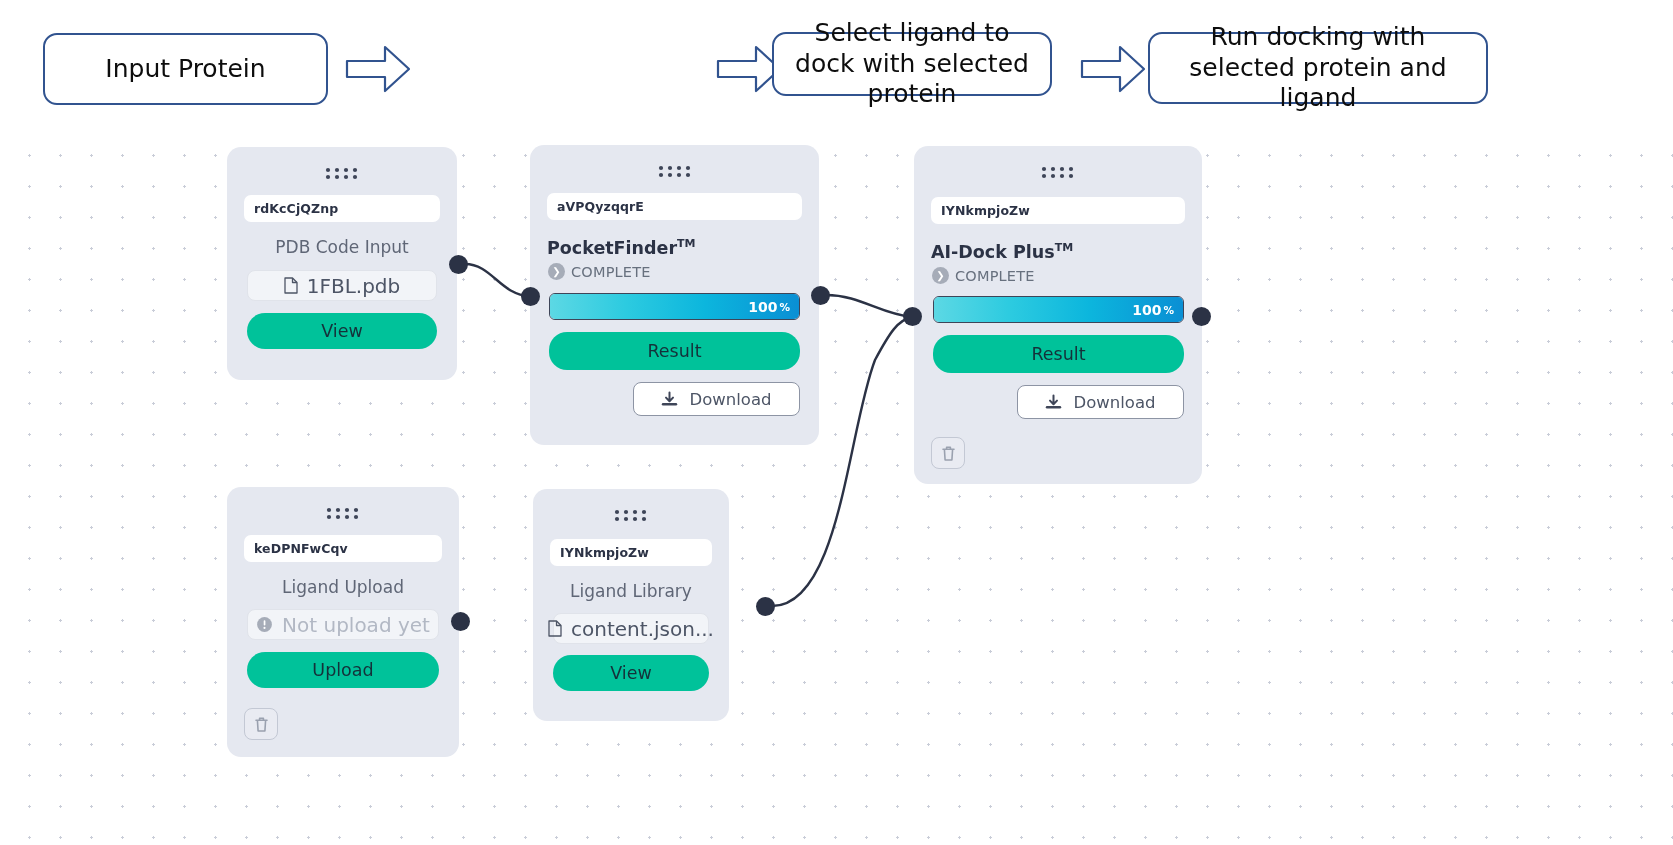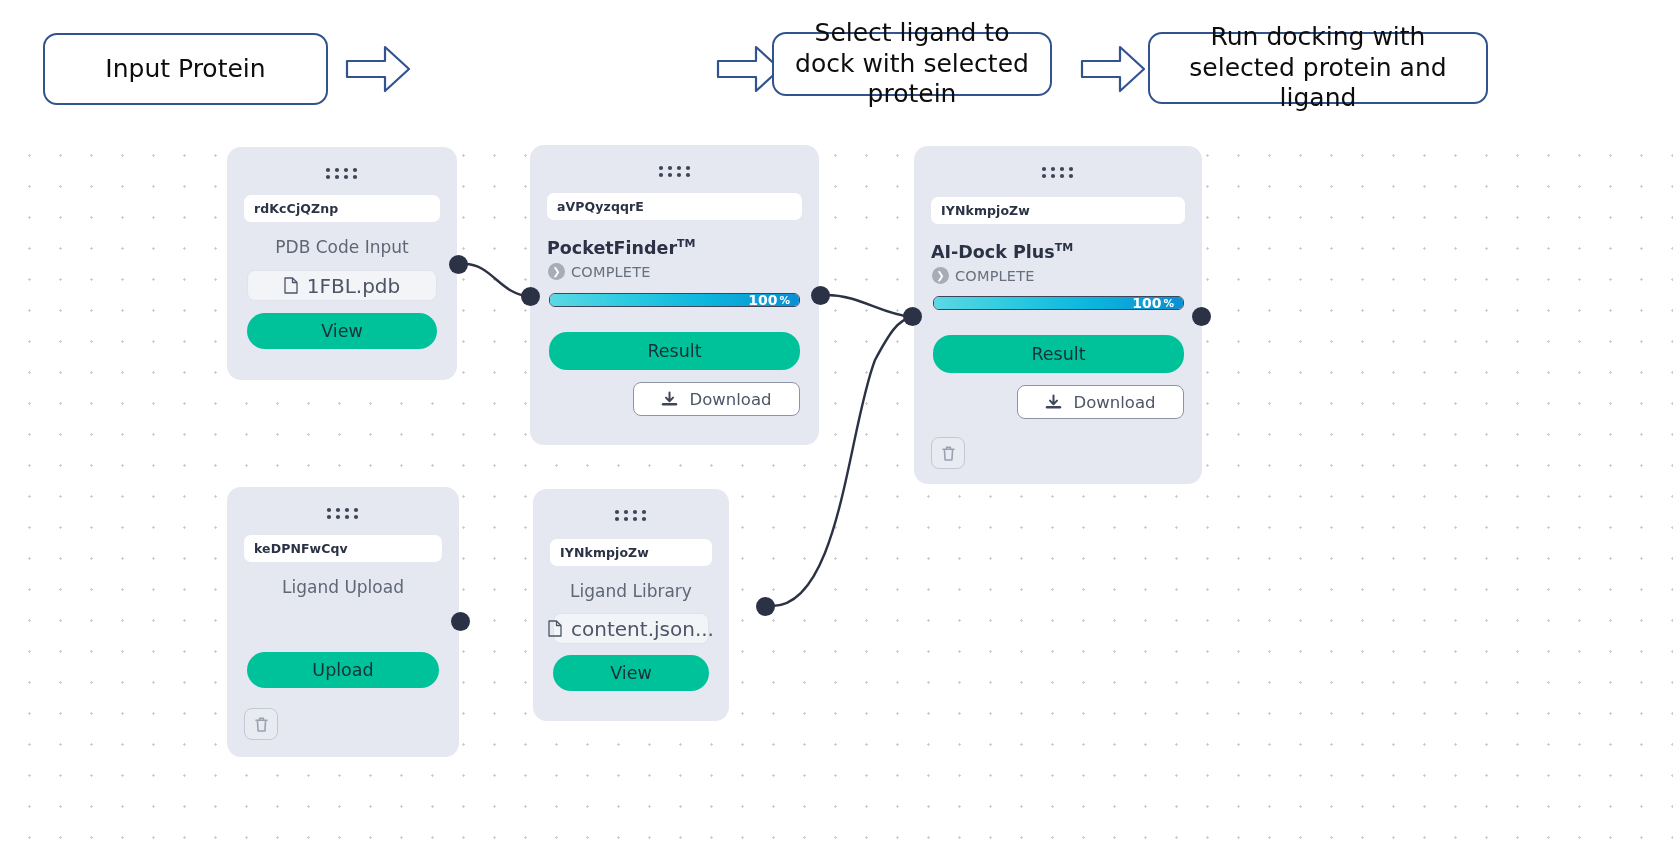--- a/index.html
+++ b/index.html
@@ -192,21 +192,21 @@
     border: 1.3px solid #c3c8d4;
     border-radius: 8px;
     display: flex;
     align-items: center;
     justify-content: center;
     cursor: pointer;
   }
 
   .progress {
     position: absolute;
-    height: 14px;
+    height: 27px;
     border: 1.6px solid #3e4558;
     border-radius: 6px;
     overflow: hidden;
     background: #d8dbe4;
   }
   .progress-fill {
     height: 100%;
     background: linear-gradient(90deg, #5cd8e4 0%, #2dcbe0 30%, #0cb6dd 62%, #0a8fd4 100%);
     display: flex;
     align-items: center;
@@ -424,20 +424,28 @@
             <circle cx="30" cy="11" r="2.1"></circle>
         </g>
       </svg>
     </div>
     <div class="node-id" style="top:48px;">
       <span>keDPNFwCqv</span>
     </div>
     <div class="node-title" style="top:90px;">
       <span>Ligand Upload</span>
     </div>
+    <div class="file-chip muted" style="top:122px;">
+      <svg width="17" height="17" viewBox="0 0 17 17">
+        <circle cx="8.5" cy="8.5" r="7.4" fill="#a6acb8"></circle>
+        <rect x="7.7" y="4.2" width="1.7" height="5.3" rx="0.8" fill="#ffffff"></rect>
+        <circle cx="8.5" cy="11.9" r="1.05" fill="#ffffff"></circle>
+      </svg>
+      <span>Not upload yet</span>
+    </div>
     <button class="btn-primary" style="top:165px;">
       <span>Upload</span>
     </button>
     <button class="btn-trash" style="left:17px; top:221px;">
       <svg width="15" height="17" viewBox="0 0 15 17">
         <path d="M2 4.3 H13 M5.6 4.3 V2.3 H9.4 V4.3 M3.4 4.3 L4.1 15 H10.9 L11.6 4.3" fill="none" stroke="#9aa1af" stroke-width="1.6" stroke-linejoin="round" stroke-linecap="round"></path>
       </svg>
     </button>
   </div>
   <div class="port" style="left:451px; top:612px;"></div>

